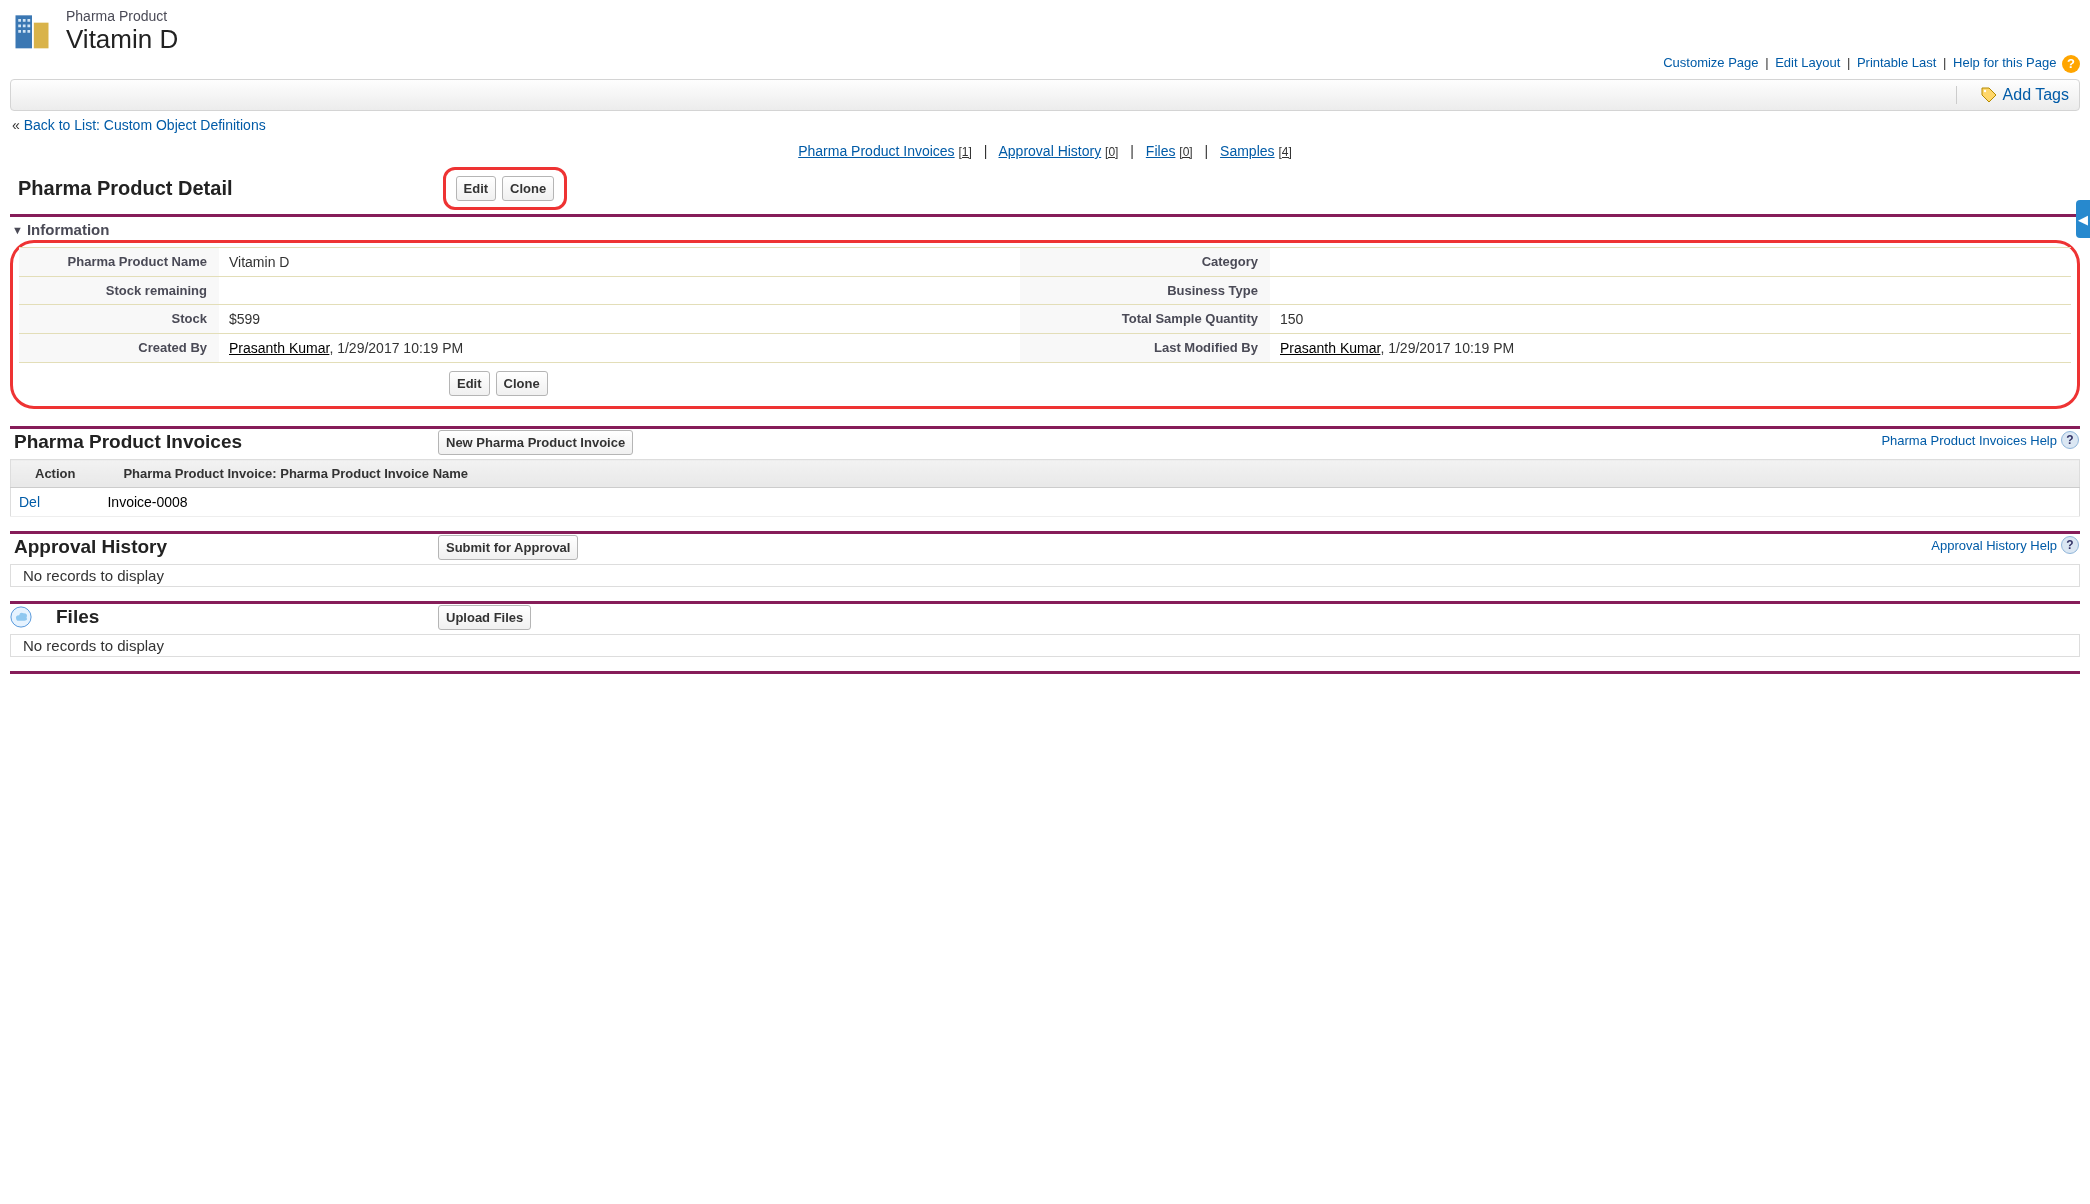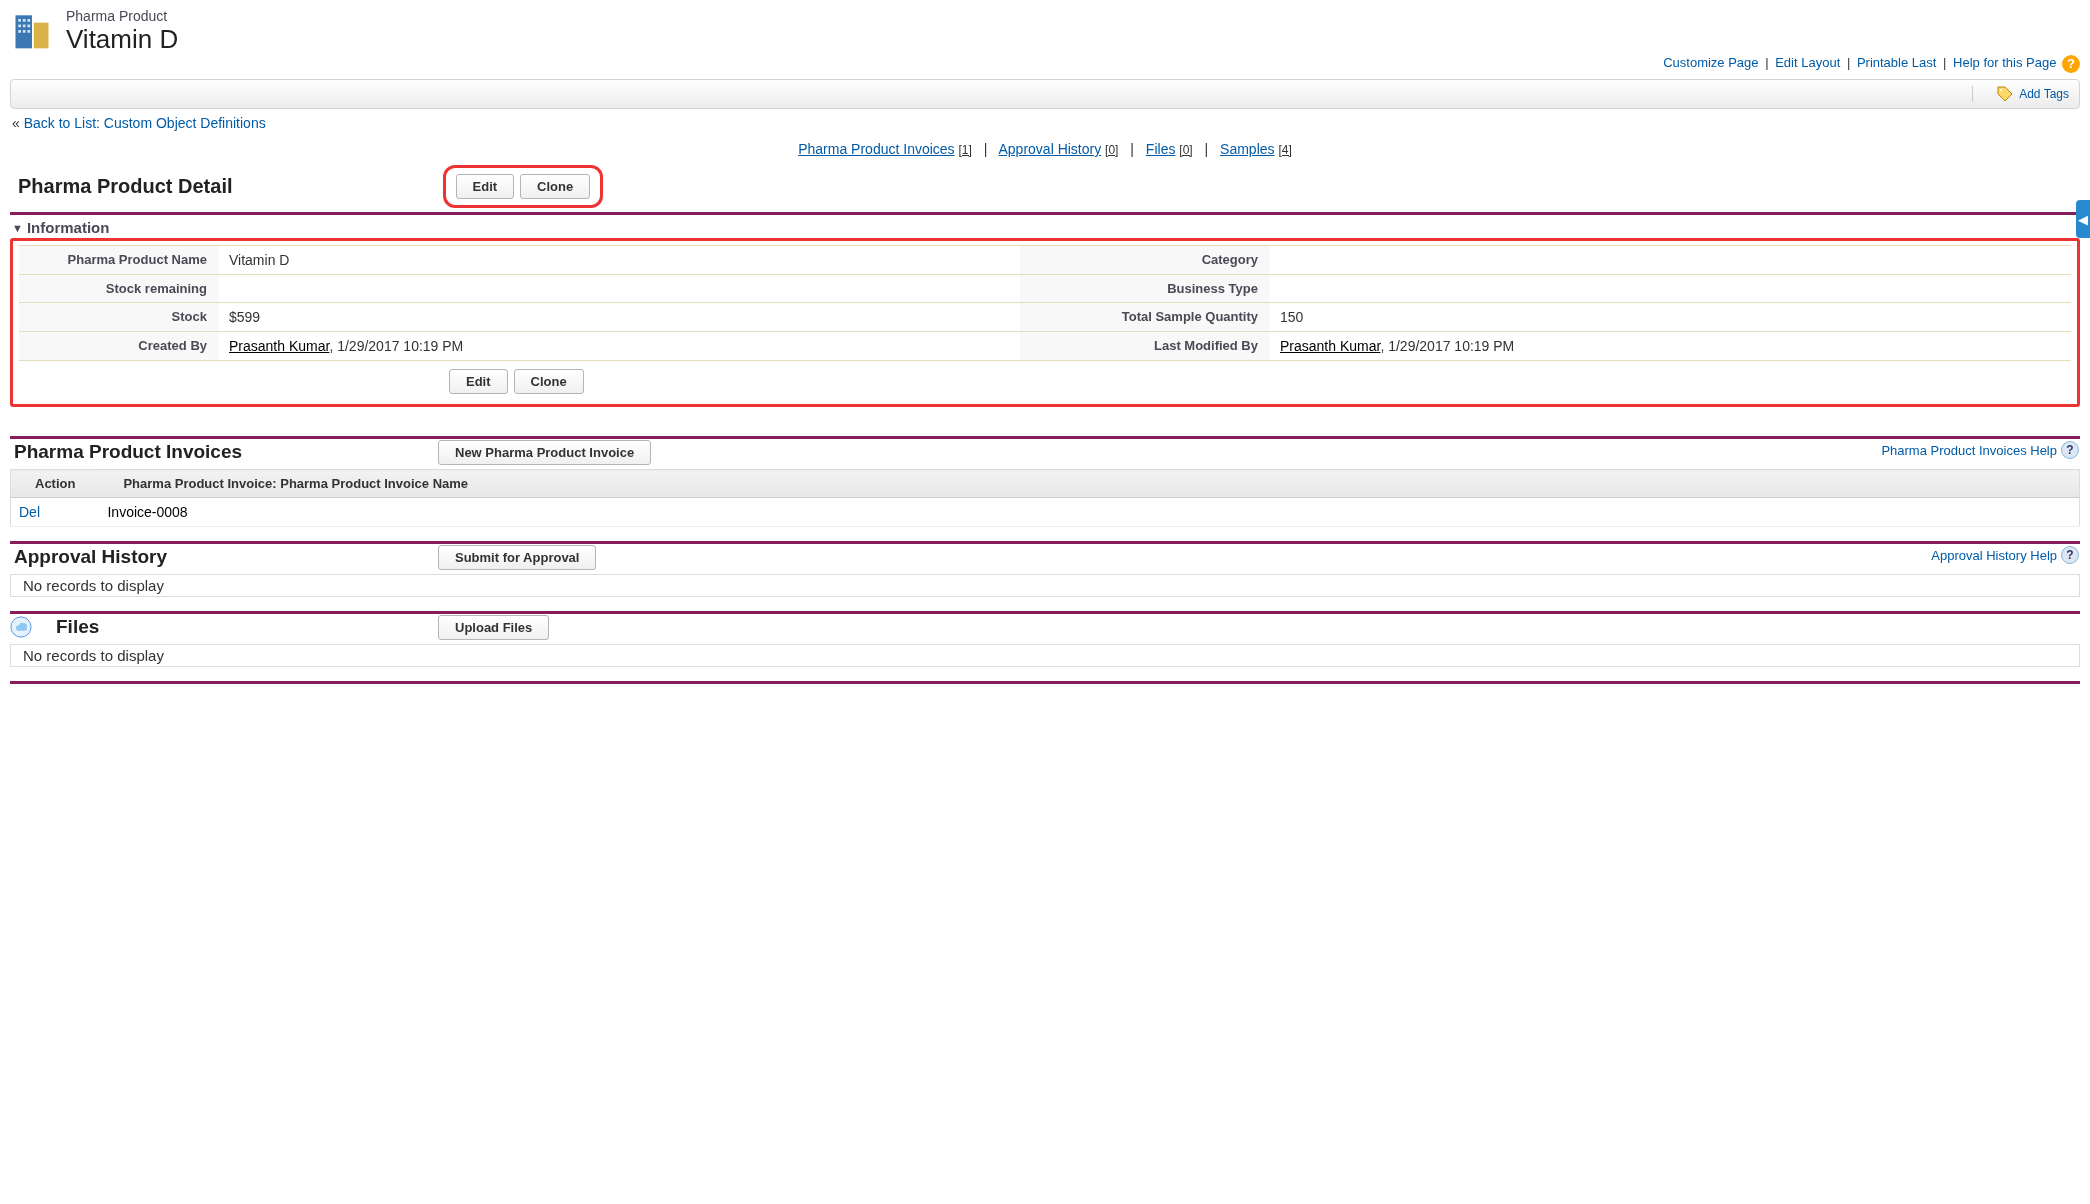--- a/index.html
+++ b/index.html
@@ -21,45 +21,45 @@
     display: inline-block; width: 18px; height: 18px; vertical-align: middle;
     background: #ffa500; border-radius: 50%; color: #fff; font-weight: bold;
     text-align: center; line-height: 18px; font-size: 13px; margin-left: 2px;
   }
   .toolbar {
     background: linear-gradient(#fefefe, #ececec);
     border: 1px solid #d4d4d4; border-radius: 4px;
     display: flex; justify-content: flex-end; align-items: center;
     padding: 6px 10px; margin-bottom: 6px;
   }
-  .add-tags { display: flex; align-items: center; gap: 6px; color: #015BA7; font-size: 12px; cursor: pointer; border-left: 1px solid #ccc; padding-left: 24px; }
+  .add-tags { display: flex; align-items: center; gap: 6px; color: #015BA7; font-size: 16px; cursor: pointer; border-left: 1px solid #ccc; padding-left: 24px; }
   .tag-icon { width: 16px; height: 16px; }
   .backlink { font-size: 14px; margin: 6px 0 10px 2px; }
   .related-links { text-align: center; font-size: 14px; margin-bottom: 8px; }
   .related-links a { text-decoration: underline; }
   .related-links .cnt { text-decoration: underline; font-size: 12px; }
   .related-links .sep { padding: 0 8px; color: #333; }
   .detail-head { display: flex; align-items: center; margin-bottom: 4px; gap: 30px; }
   .detail-head h2 { font-size: 20px; font-weight: bold; color: #222; margin-left: 8px; }
   .highlight-btn-row {
     border: 3px solid #e33; border-radius: 12px; padding: 6px 10px;
     display: inline-flex; gap: 6px;
   }
   button.sf {
     background: linear-gradient(#ffffff,#f0f0f0);
     border: 1px solid #b5b5b5; border-radius: 3px;
-    padding: 4px 16px; font-weight: bold; font-size: 13px;
+    padding: 4px 7px; font-weight: bold; font-size: 13px;
     color: #333; cursor: pointer;
   }
   .purple-rule { height: 3px; background: #861d59; margin: 4px 0 0 0; }
   .sect-header { display:flex; align-items:center; gap:4px; font-weight:bold; font-size:15px; color:#4a4a56; padding: 4px 2px; }
   .sect-header .arrow { font-size: 11px; }
   .info-box {
-    border: 3px solid #e33; border-radius: 3px;
-    padding: 4px 6px 10px 6px; margin-bottom: 29px; margin-top: -2px;
+    border: 3px solid #e33; border-radius: 24px;
+    padding: 4px 6px 10px 6px; margin-bottom: 17px; margin-top: -2px;
   }
   .info-grid {
     display: grid; grid-template-columns: 200px 1fr 250px 1fr;
     border-top: 1px solid #e3deb8;
   }
   .info-grid .lbl {
     text-align: right; padding: 6px 12px; color: #4a4a56; font-size: 13px;
     font-weight: bold; border-bottom: 1px solid #e3deb8;
     background:#f8f8f8;
   }

